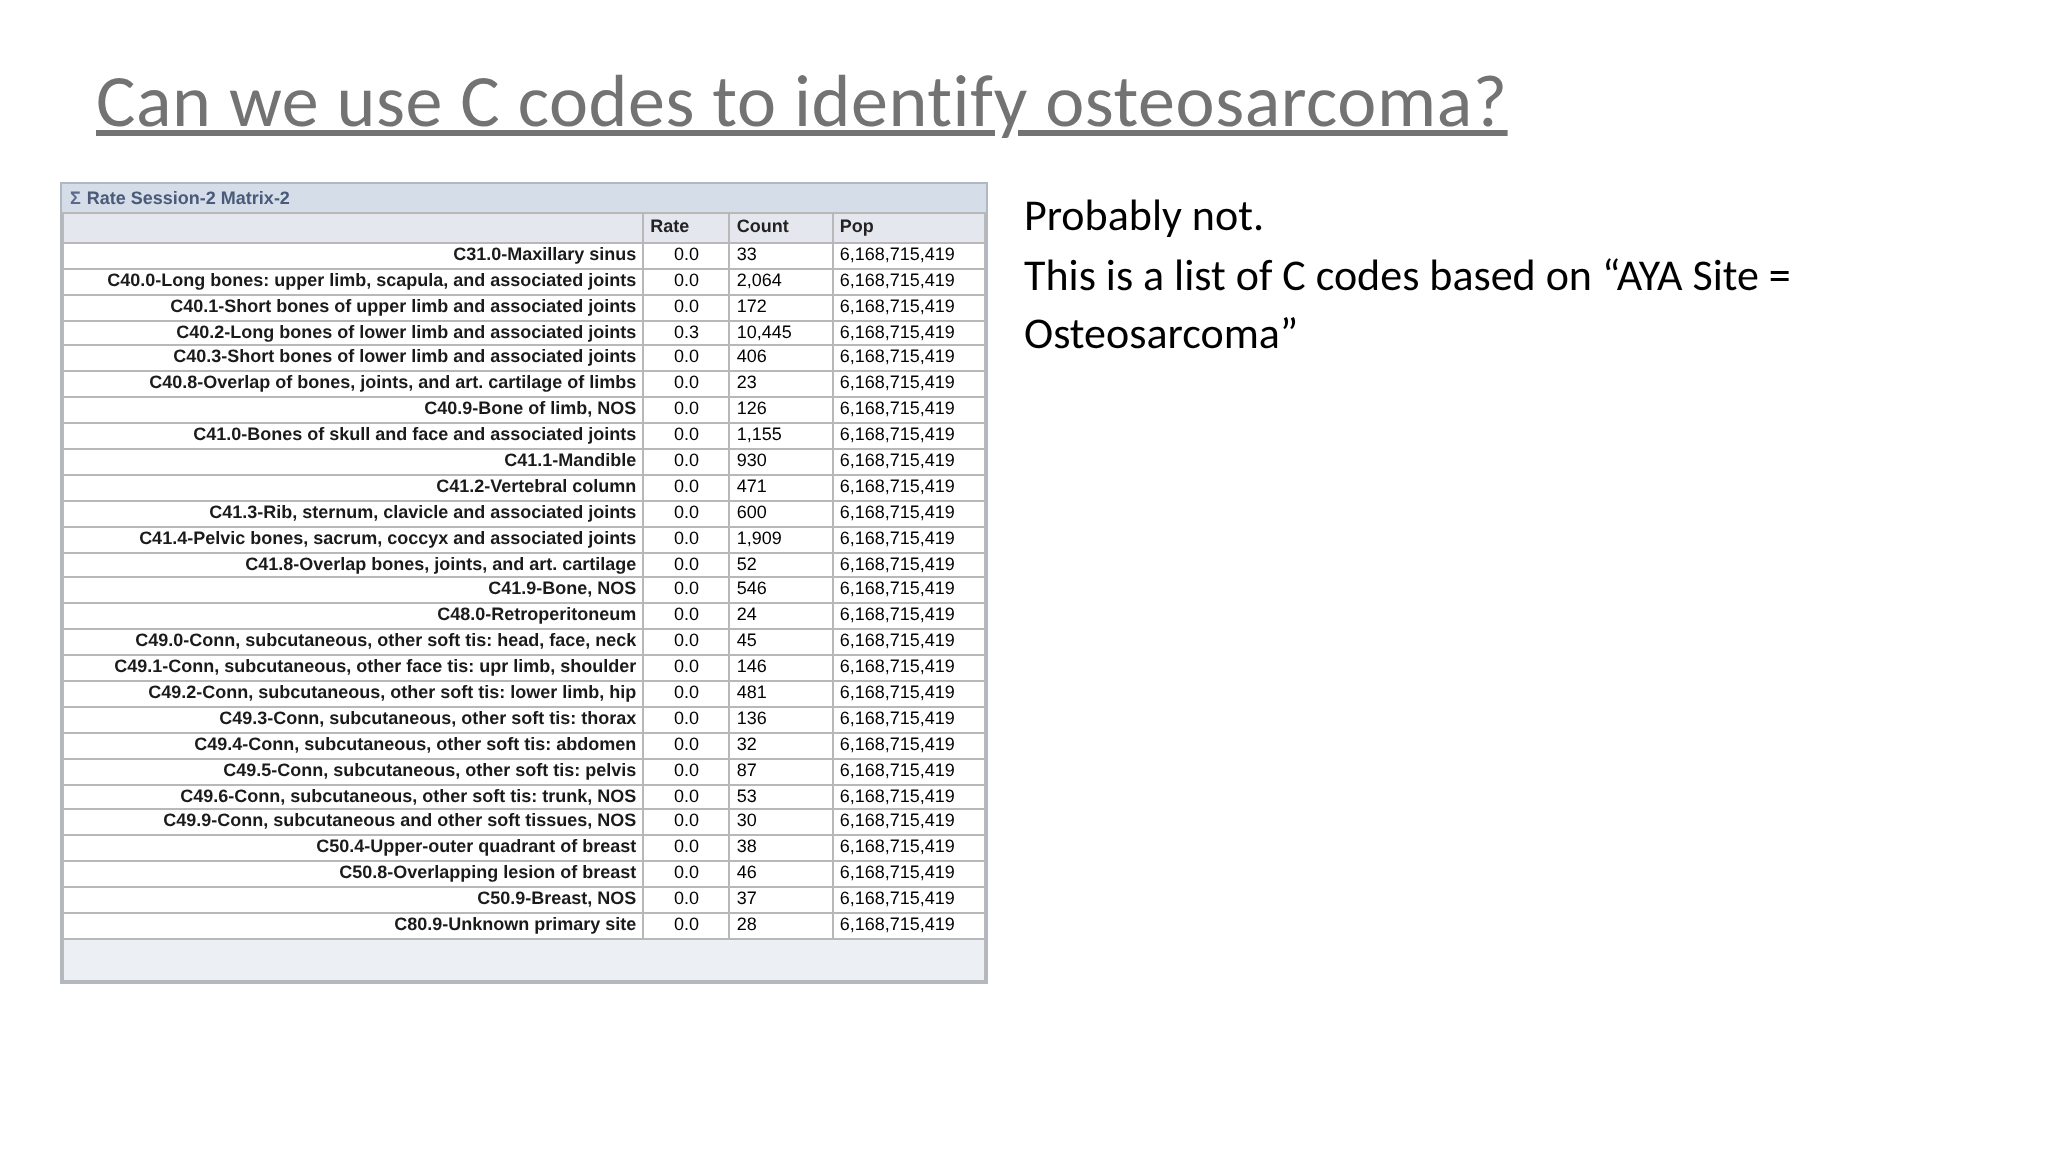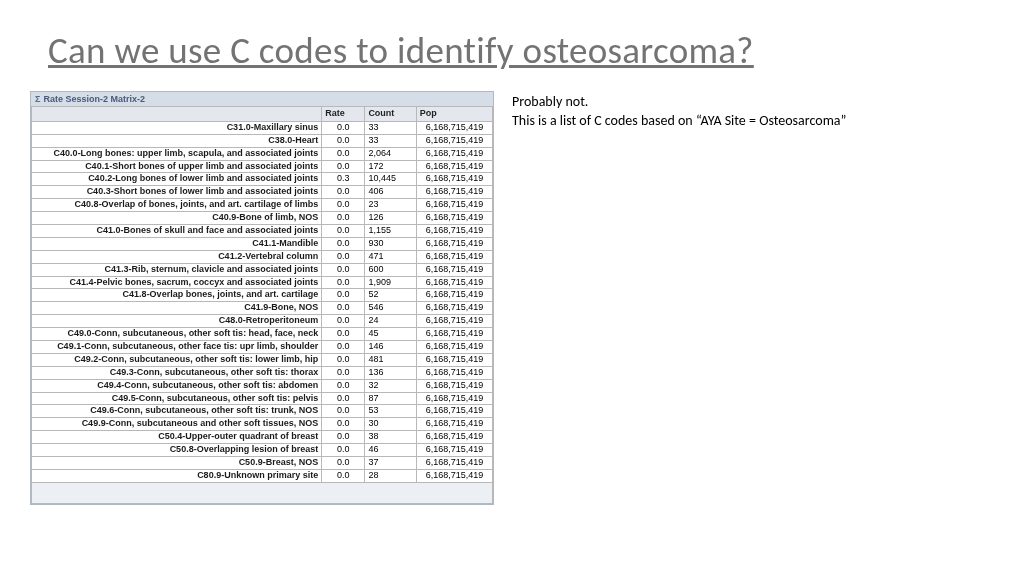--- a/index.html
+++ b/index.html
@@ -65,25 +65,25 @@
     color: #222;
     padding: 2px 3px;
   }
   col.c-name  { width: 282px; }
   col.c-rate  { width: 42px; }
   col.c-count { width: 50px; }
   col.c-pop   { width: 74px; }
   td.name  { font-weight: bold; text-align: right;  color: #1a1a1a; }
   td.rate  { text-align: center; }
   td.count { }
-  td.pop   { text-align: center; }
+  td.pop   { text-align: left; }
   tbody tr { height: 12px; }
   .blank-row td { height: 18px; background: #ecf0f4; border-left: 1px solid #b8b8b8; border-right: 1px solid #b8b8b8; }
   .side-text {
-    font-size: 14px;
+    font-size: 22px;
     color: #000;
     line-height: 1.35;
     padding: 2px 0 0 18px;
     max-width: 500px;
   }
 </style>
 </head>
 <body>
 
 <div class="title">Can we use C codes to identify osteosarcoma?</div>
@@ -111,26 +111,20 @@
         </tr>
       </thead>
       <tbody id="tbody">
           <tr>
             <td class="name">C31.0-Maxillary sinus</td>
             <td class="rate">0.0</td>
             <td class="count">33</td>
             <td class="pop">6,168,715,419</td>
           </tr>
           <tr>
-            <td class="name">C38.0-Heart</td>
-            <td class="rate">0.0</td>
-            <td class="count">33</td>
-            <td class="pop">6,168,715,419</td>
-          </tr>
-          <tr>
             <td class="name">C40.0-Long bones: upper limb, scapula, and associated joints</td>
             <td class="rate">0.0</td>
             <td class="count">2,064</td>
             <td class="pop">6,168,715,419</td>
           </tr>
           <tr>
             <td class="name">C40.1-Short bones of upper limb and associated joints</td>
             <td class="rate">0.0</td>
             <td class="count">172</td>
             <td class="pop">6,168,715,419</td>

